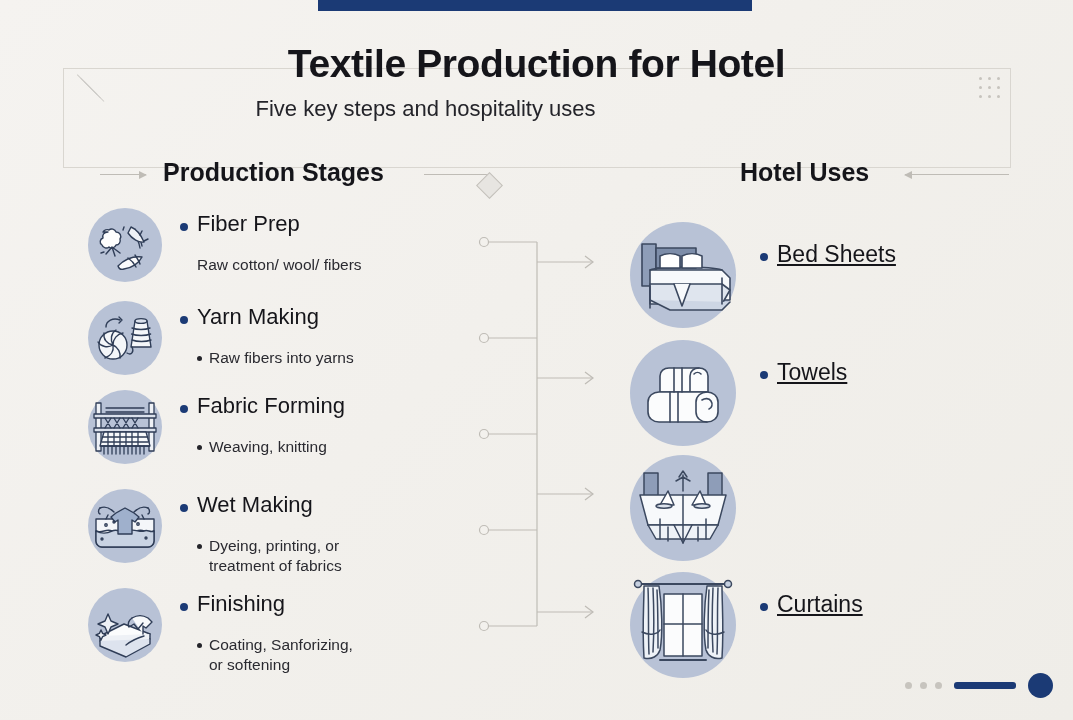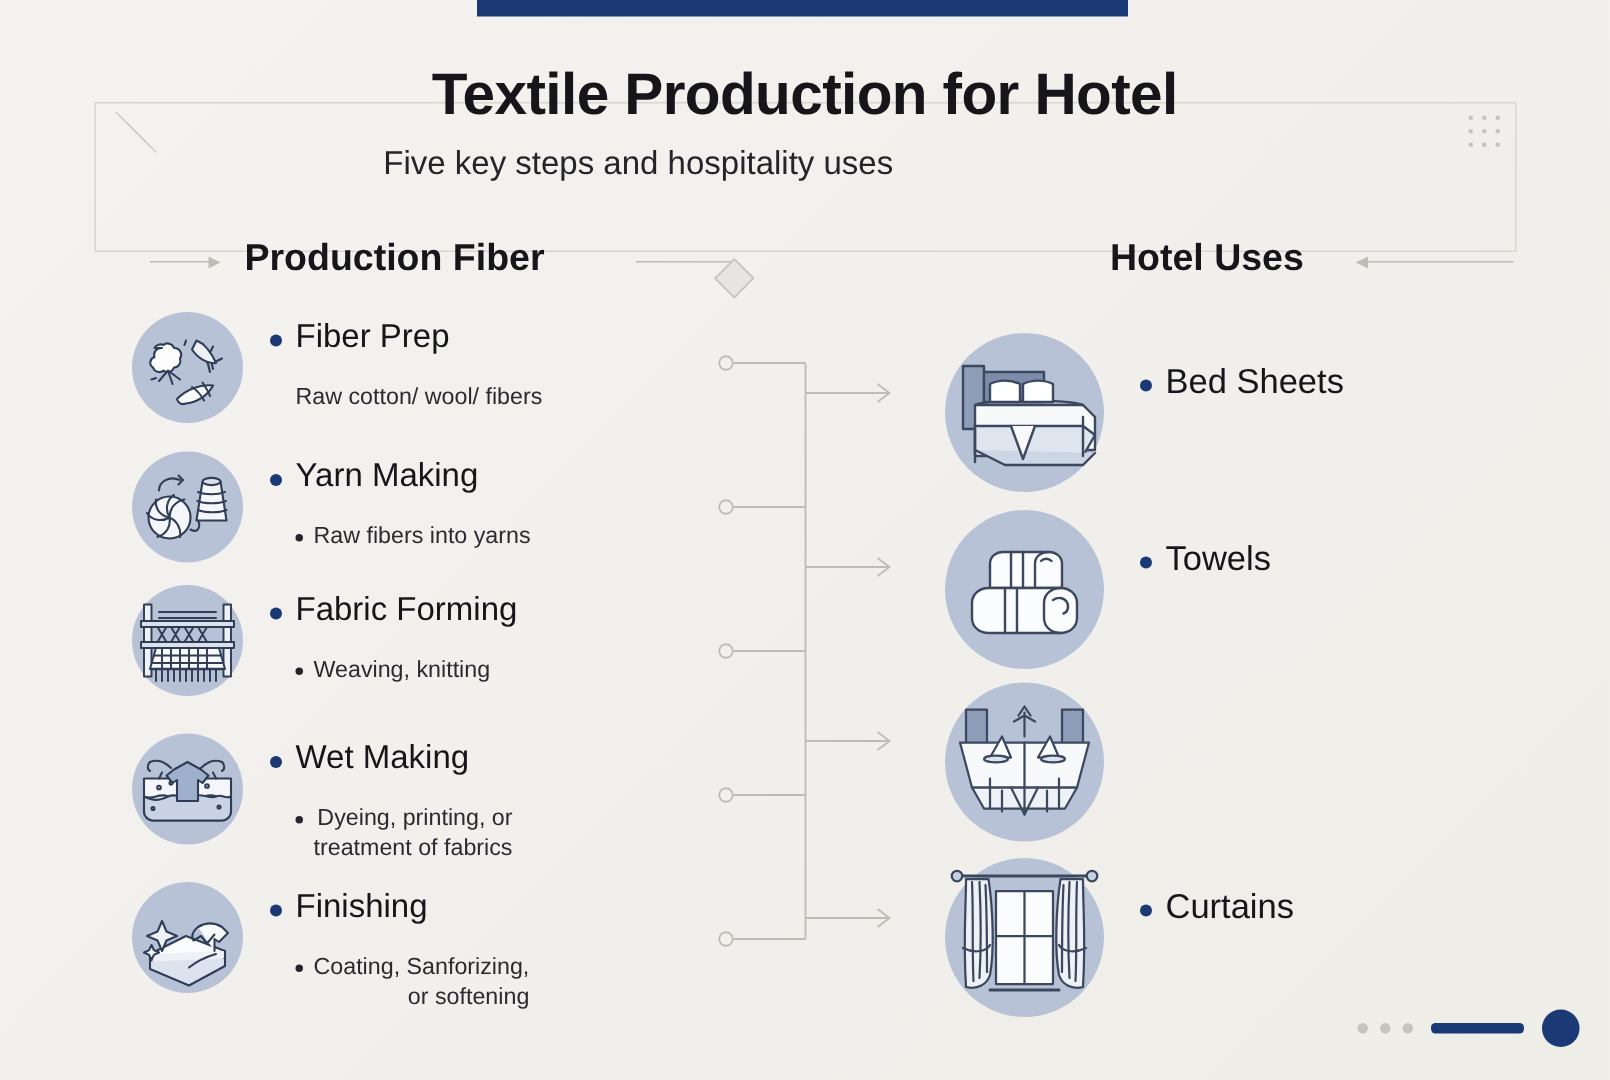--- a/index.html
+++ b/index.html
@@ -108,21 +108,21 @@
     width: 1px; height: 12px; background: #bfbcb6;
   }
   .diamond {
     position: absolute; left: 480px; top: 176px;
     width: 19px; height: 19px;
     background: #e7e5e1; border: 1px solid #c3c0ba;
     transform: rotate(45deg);
   }
 
   
-  .row { position: absolute; display: flex; align-items: flex-start; text-align: right; }
+  .row { position: absolute; display: flex; align-items: flex-start; }
   .icon-circle {
     position: relative; width: 74px; height: 74px; flex: 0 0 74px;
     border-radius: 50%;
     background: #b8c2d6;
   }
   .icon-circle svg { position: absolute; left: 0; top: 0; }
 
   .bullet {
     width: 8px; height: 8px; border-radius: 50%;
     background: #1b3a75;
@@ -142,21 +142,21 @@
   .sub-line { display: flex; align-items: flex-start; margin-top: 19px; }
 
   
   .left-row { left: 88px; }
   .left-text { margin-left: 18px; padding-top: 4px; }
   .left-text .head-line2 { display: flex; align-items: flex-start; }
 
   
   .right-row { left: 630px; }
   .right-text { margin-left: 24px; padding-top: 20px; display: flex; align-items: flex-start; }
-  .right-text .item-title { font-size: 23px; }
+  .right-text .item-title { font-size: 23px; text-decoration: underline; }
 
   
   .conn { position: absolute; left: 475px; top: 230px; width: 130px; height: 410px; }
   .conn svg { display: block; }
 
   
   .pager { position: absolute; left: 905px; top: 673px; display: flex; align-items: center; }
   .pager .d { width: 7px; height: 7px; border-radius: 50%; background: #c7c4be; margin-right: 8px; }
   .pager .bar { width: 62px; height: 7px; border-radius: 3px; background: #1b3a75; margin-left: 4px; margin-right: 12px; }
   .pager .circ { width: 25px; height: 25px; border-radius: 50%; background: #1b3a75; }
@@ -183,21 +183,21 @@
       <span></span>
     <span></span>
       <span></span>
       <span></span>
   </div>
 
   <div class="title">Textile Production for Hotel</div>
   <div class="subtitle">Five key steps and hospitality uses</div>
 
   <div class="arr-in-left"></div>
-  <div class="col-head" id="head-left">Production Fiber</div>
+  <div class="col-head" id="head-left">Production Stages</div>
   <div class="head-line"></div>
   <div class="diamond"></div>
   <div class="col-head" id="head-right">Hotel Uses</div>
   <div class="arr-in-right"></div>
 
   <div class="row left-row" style="top:208px">
     <div class="icon-circle">
       <svg width="74" height="74" viewBox="0 0 74 74">
         <g fill="none" stroke="#2f3d57" stroke-width="1.4" stroke-linecap="round" stroke-linejoin="round">
           <path d="M20 24c-4 0-6 3-5 6-3 1-4 5-1 7 1 3 5 4 7 2 2 2 6 1 7-2 3 0 5-3 4-6 2-3 0-7-4-7-1-3-5-4-7-2-2-1-5 0-6 2z" fill="#fdfdfd"></path>

